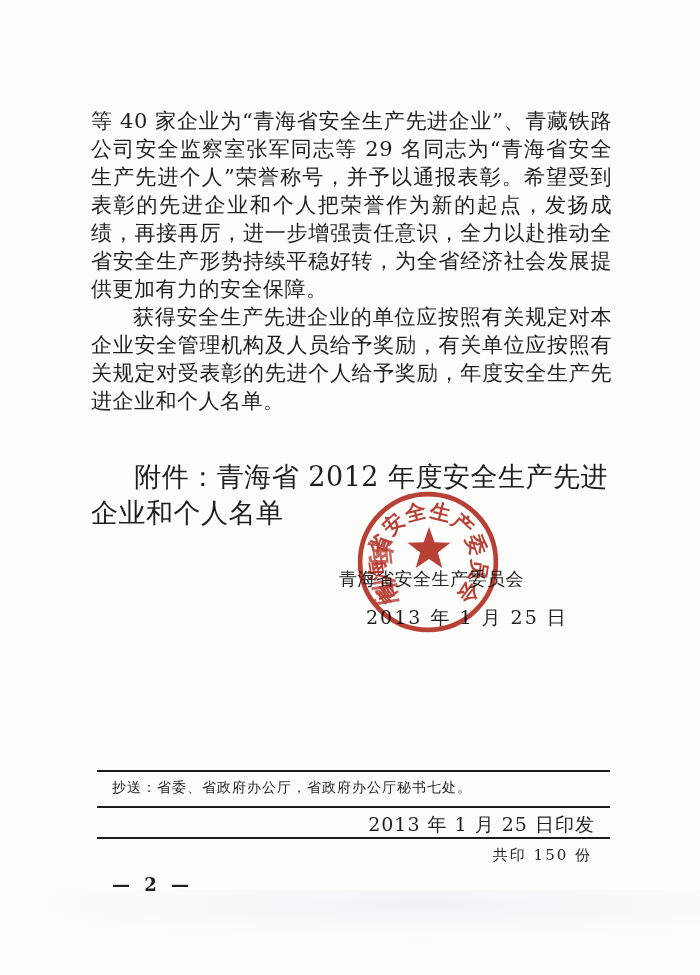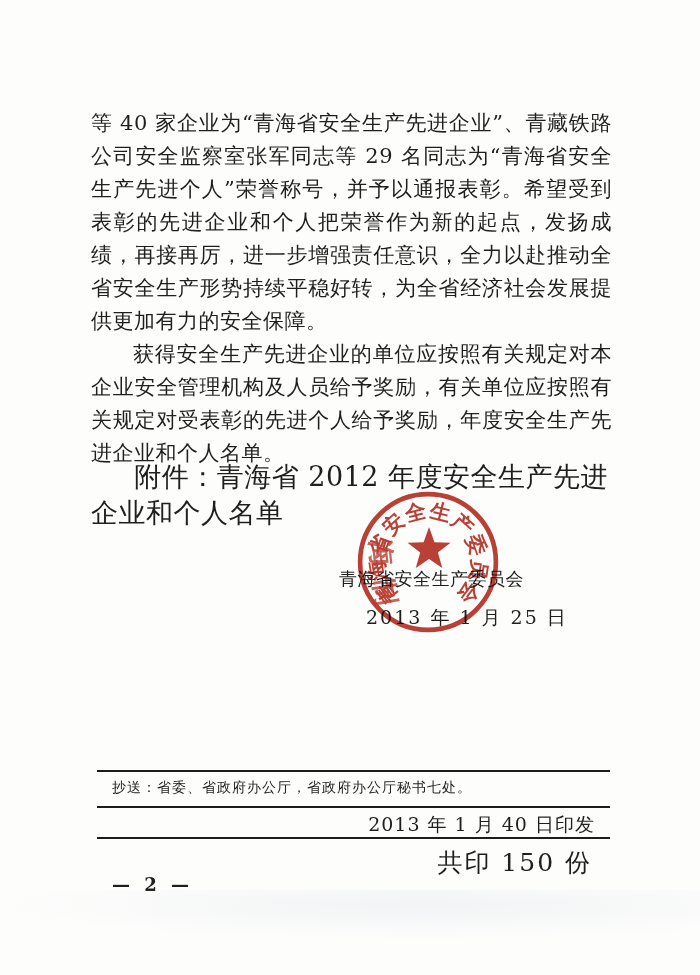--- a/index.html
+++ b/index.html
@@ -14,21 +14,21 @@
   }
   
   .scan-smudge {
     position:absolute; left:0; top:890px; width:700px; height:50px;
     background:radial-gradient(ellipse at 60% 30%, rgba(190,198,210,0.18), rgba(255,255,255,0) 70%);
     pointer-events:none;
   }
 
   .body-text {
     position:absolute; left:91px; top:107px; width:521px;
-    font-size:21px; line-height:33px;
+    font-size:21px; line-height:28px;
     text-align:justify; letter-spacing:0.5px;
   }
   .body-text p.indent { text-indent:2em; }
 
   .attachment-line {
     position:absolute; left:91px; top:459px; width:540px;
     font-size:27px; letter-spacing:0.5px; text-indent:1.6em;
   }
 
   .signature-org {
@@ -74,21 +74,21 @@
   .issuer-line {
     position:absolute; left:108px; top:812px;
     font-size:19px; letter-spacing:1.5px; white-space:nowrap;
   }
   .print-date {
     position:absolute; right:105px; top:812px;
     font-size:19px; letter-spacing:1px; white-space:nowrap;
   }
   .copies {
     position:absolute; right:108px; top:846px;
-    font-size:25px; letter-spacing:2px; white-space:nowrap;
+    font-size:15px; letter-spacing:2px; white-space:nowrap;
   }
   .page-number {
     position:absolute; left:112px; top:874px;
     font-size:18px; font-weight:bold; letter-spacing:4px; white-space:nowrap;
   }
 </style>
 </head>
 <body>
 
 <div class="page">
@@ -118,19 +118,19 @@
         <text x="70" y="27" transform="rotate(98.77777777777777 70 70)" class="seal-arc-char">员</text>
         <text x="70" y="27" transform="rotate(127 70 70)" class="seal-arc-char">会</text>
       </svg>
     <span class="seal-ghost g0">海</span>
     <span class="seal-ghost g1">制</span>
   </div>
 
   <div class="rule r1"></div>
   <div class="copy-line">抄送：省委、省政府办公厅，省政府办公厅秘书七处。</div>
   <div class="rule r2"></div>
-  <div class="print-date">2013 年 1 月 40 日印发</div>
+  <div class="print-date">2013 年 1 月 25 日印发</div>
   <div class="rule r3"></div>
   <div class="copies">共印 150 份</div>
   <div class="page-number">— 2 —</div>
 
   <div class="scan-smudge"></div>
 </div>
 
 </body></html>

